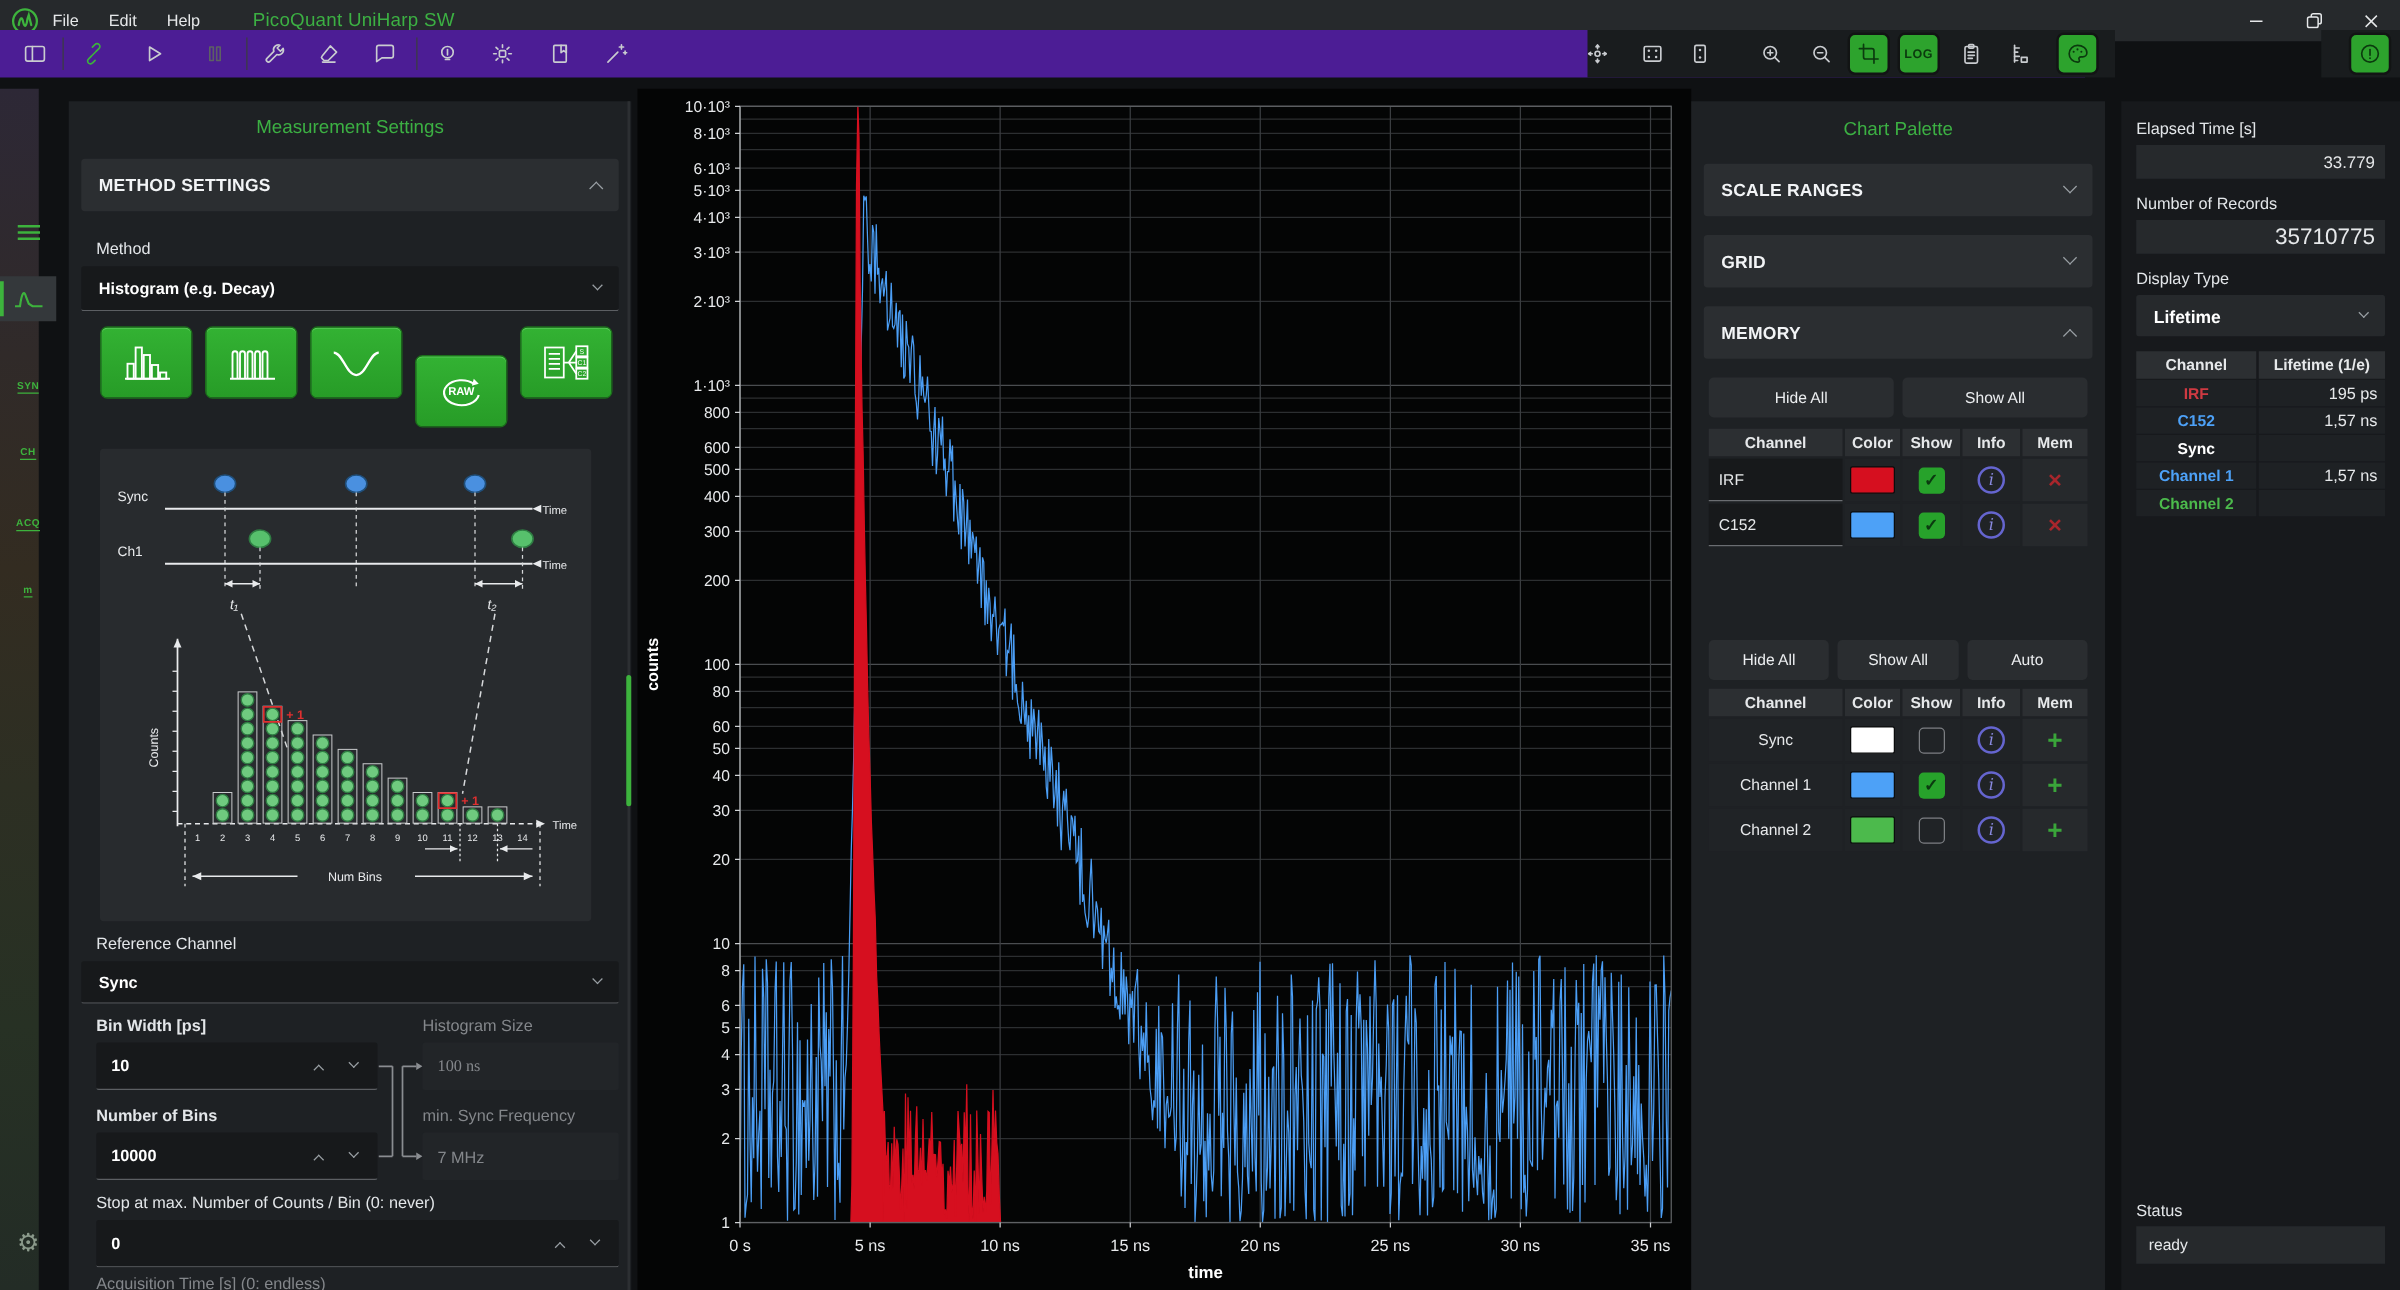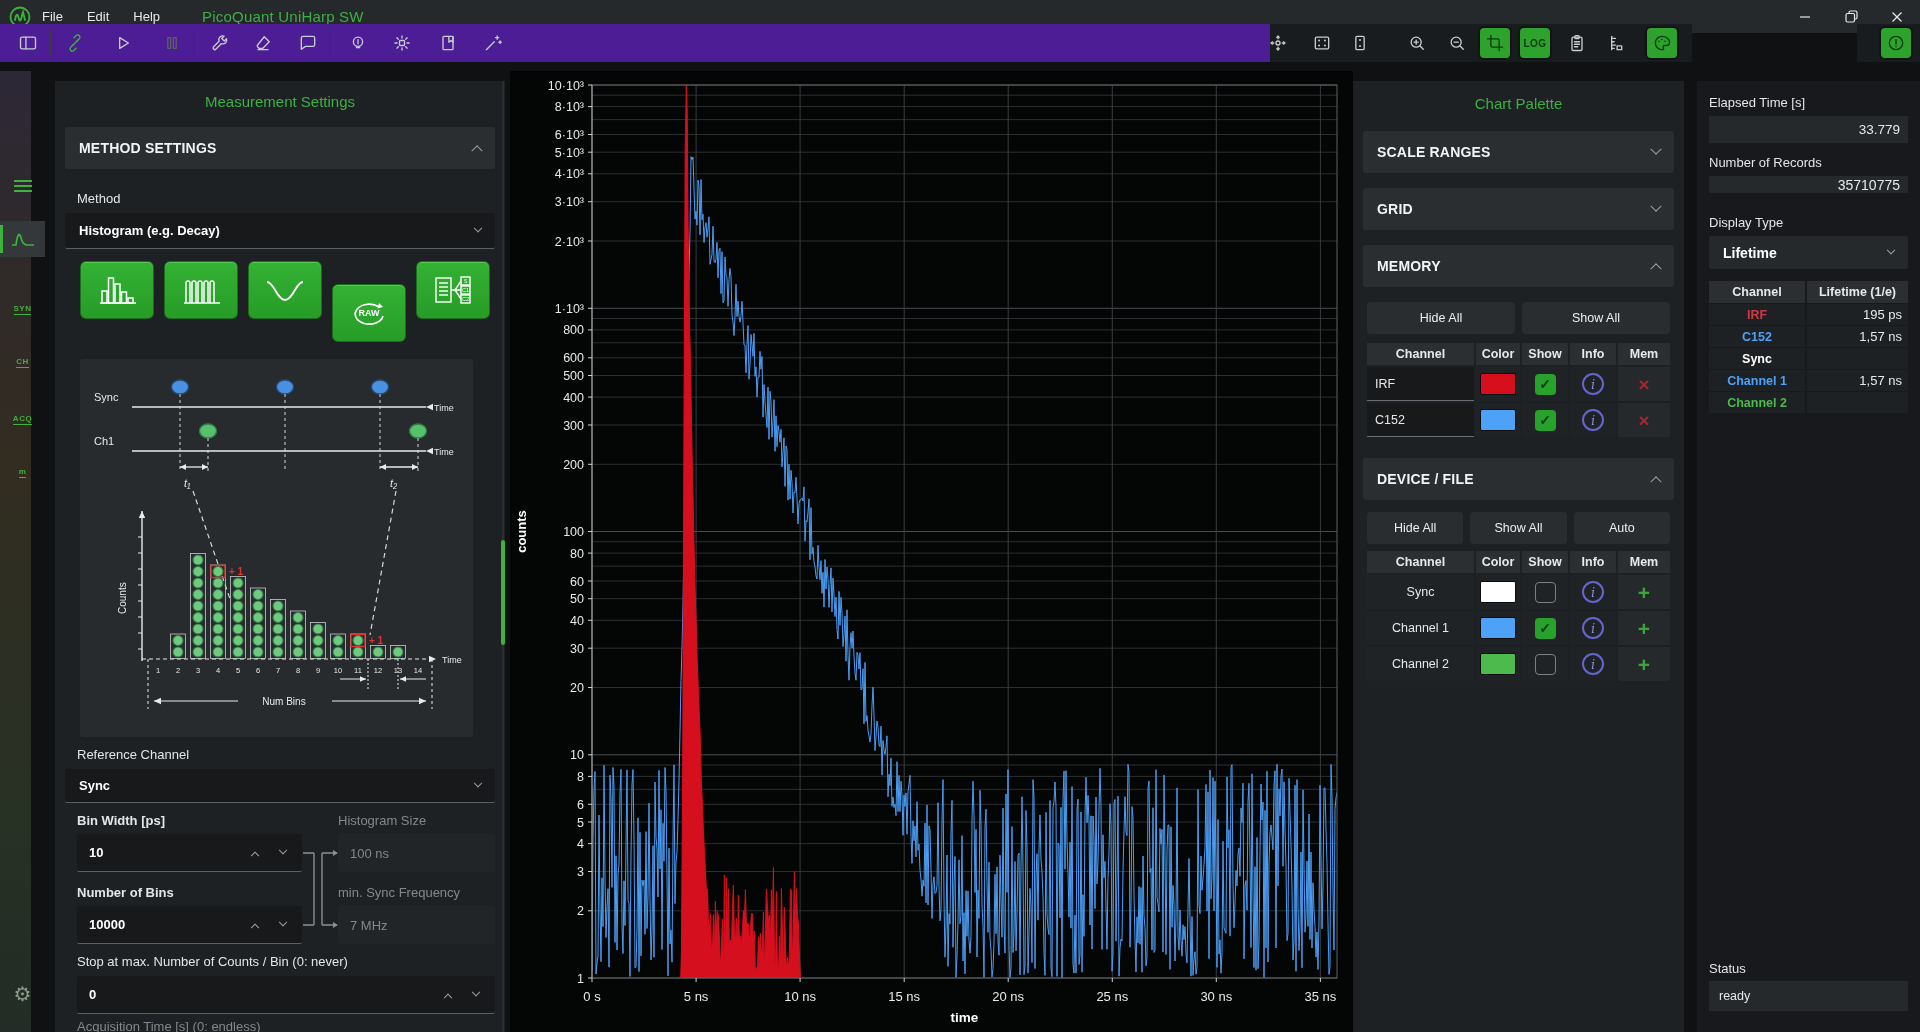--- a/index.html
+++ b/index.html
@@ -461,21 +461,21 @@
   <div class="lbl abs" style="left:22px;top:732px;font-weight:bold;">Bin Width [ps]</div>
   <div class="lbl dim abs" style="left:283px;top:732px;">Histogram Size</div>
 
   <div class="field abs" style="left:22px;top:753px;width:225px;height:38px;font-weight:bold;">
     <span>10</span>
     <span class="spin-controls">
       <span class="chev up sm"></span>
       <span class="chev down sm"></span>
     </span>
   </div>
-  <div class="field disabled abs" style="left:283px;top:753px;width:157px;height:38px;">
+  <div class="field disabled abs" style="left:283px;top:753px;width:157px;height:38px;font-family:Liberation Serif, serif;">
     <span>100 ns</span>
   </div>
 
   <div class="lbl abs" style="left:22px;top:804px;font-weight:bold;">Number of Bins</div>
   <div class="lbl dim abs" style="left:283px;top:804px;">min. Sync Frequency</div>
 
   <div class="field abs" style="left:22px;top:825px;width:225px;height:38px;font-weight:bold;">
     <span>10000</span>
     <span class="spin-controls">
       <span class="chev up sm"></span>
@@ -743,24 +743,20 @@
         </div>
         <div class="tcell " style="width: 46px; height: 34px;">
           <span class="info-ic">i</span>
         </div>
         <div class="tcell " style="width: 52px; height: 34px; background: rgb(38, 41, 44);">
           <span class="mem-x">×</span>
         </div>
       </div>
     </div>
 
-  <div class="sec-bar abs" style="left:10px;top:377px;width:311px;">
-    <span>DEVICE / FILE</span>
-    <span class="chev up"></span>
-  </div>
   <div id="dev-buttons" class="abs" style="left:14px;top:431px;width:303px;display:flex;gap:7px;">
       <div class="btn" style="flex: 1 1 0%;">Hide All</div>
       <div class="btn" style="flex: 1 1 0%;">Show All</div>
       <div class="btn" style="flex: 1 1 0%;">Auto</div>
     </div>
   <div id="dev-table" class="abs" style="left:14px;top:470px;width:303px;">
       <div style="display: flex; gap: 2px; margin-bottom: 2px;">
         <div class="tcell thead" style="width: 107px; height: 22px;">Channel</div>
         <div class="tcell thead" style="width: 44px; height: 22px;">Color</div>
         <div class="tcell thead" style="width: 46px; height: 22px;">Show</div>
@@ -813,21 +809,21 @@
         </div>
       </div>
     </div>
 </div>
 
 <div id="info-panel" class="abs" style="left:1697px;top:81px;width:223px;height:951px;background:#17191c;">
   <div class="lbl abs" style="left:12px;top:14px;">Elapsed Time [s]</div>
   <div class="tcell abs" style="left:12px;top:35px;width:199px;height:27px;justify-content:flex-end;padding-right:8px;background:#26292c;font-size:13.5px;">33.779</div>
 
   <div class="lbl abs" style="left:12px;top:74px;">Number of Records</div>
-  <div class="tcell abs" style="left:12px;top:95px;width:199px;height:17px;justify-content:flex-end;padding-right:8px;background:#26292c;font-size:14px;">35710775</div>
+  <div class="tcell abs" style="left:12px;top:95px;width:199px;height:27px;justify-content:flex-end;padding-right:8px;background:#26292c;font-size:18px;">35710775</div>
 
   <div class="lbl abs" style="left:12px;top:134px;">Display Type</div>
   <div class="dropdown abs" style="left:12px;top:155px;width:199px;height:33px;background:#26292c;border-bottom:none;font-weight:bold;font-size:14px;">
     <span>Lifetime</span>
     <span class="chev down sm"></span>
   </div>
 
   <div id="lifetime-table" class="abs" style="left:12px;top:200px;width:199px;">
       <div style="display: flex; gap: 2px; margin-bottom: 1px;">
         <div class="tcell thead" style="width: 96px; height: 22px;">Channel</div>

